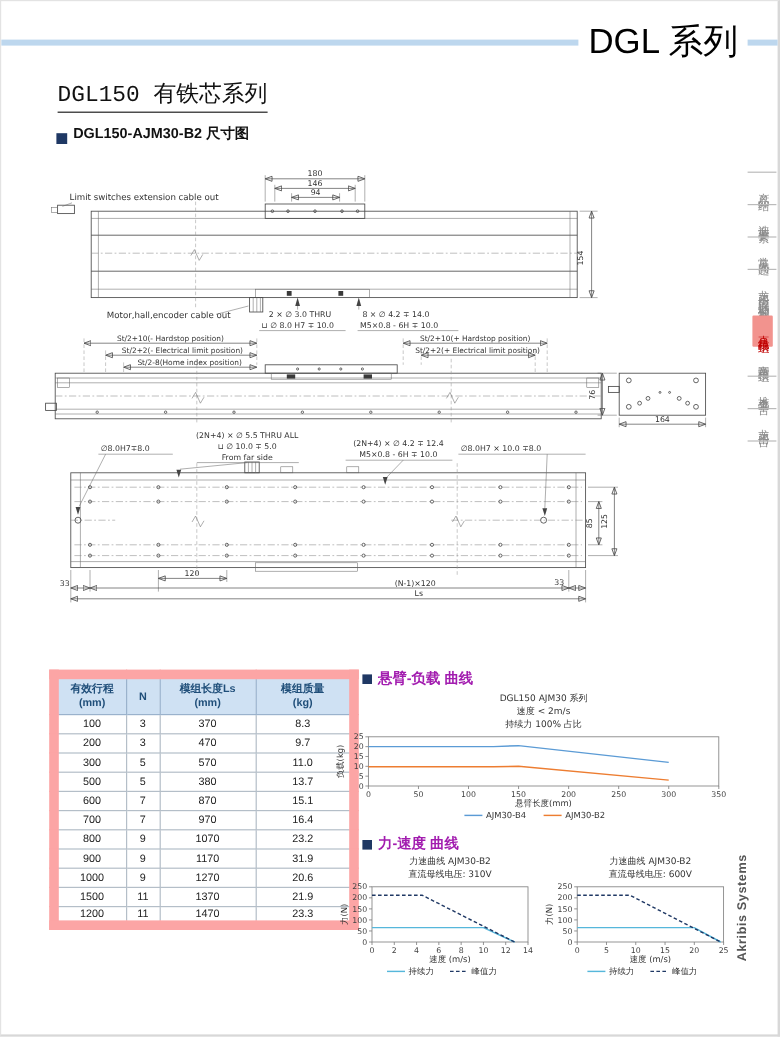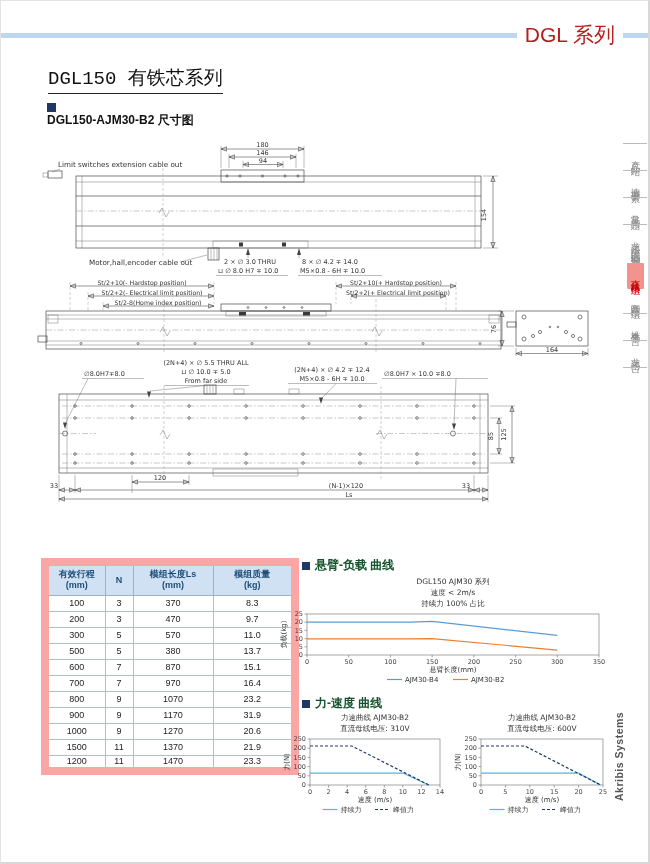--- a/index.html
+++ b/index.html
@@ -8,26 +8,26 @@
   .page { position:relative; width:650px; height:864px; background:#fff;
           border:1px solid #e3e3e3; border-right:2px solid #d8d8d8; border-bottom:2px solid #d8d8d8;
           overflow:hidden; }
 
   
   .header { position:absolute; top:18px; left:0; width:650px; height:32px;
             display:flex; align-items:center; }
   .hline { height:5px; background:#bdd7ee; }
   .hline.grow { flex:1; }
   .hline.short { width:28px; }
-  .htext { font-size:21px; color:#b91c1c; margin:0 8px; white-space:nowrap; }
+  .htext { font-size:29px; color:#000000; margin:0 8px; white-space:nowrap; }
 
   .title { position:absolute; left:47px; top:64px; font-size:19px; color:#111;
            padding-bottom:2px; border-bottom:1.5px solid #222;font-family:Liberation Mono, monospace; }
-  .subtitle { position:absolute; left:46px; top:102px; display:flex; align-items:flex-start;
-              font-size:12px; font-weight:bold; color:#111;flex-direction:column; }
+  .subtitle { position:absolute; left:46px; top:102px; display:flex; align-items:flex-end;
+              font-size:12px; font-weight:bold; color:#111; }
   .bullet { display:inline-block; width:9px; height:9px; background:#1f3864; margin-right:5px; }
 
   
   svg.draw { position:absolute; overflow:visible; }
   svg.draw line, svg.draw rect, svg.draw path, svg.draw polyline, svg.draw circle
      { stroke:#4a4a4a; stroke-width:.7; fill:none; }
   svg.draw .thin { stroke-width:.45; stroke:#6a6a6a; }
   svg.draw .cl { stroke-width:.45; stroke:#888; stroke-dasharray:6 2 1.5 2; }
   svg.draw .dsh { stroke-width:.45; stroke:#999; stroke-dasharray:3 2; }
   svg.draw .dim { stroke-width:.55; stroke:#444; }
@@ -41,21 +41,21 @@
   table.spec { position:absolute; left:40px; top:557px; border-collapse:collapse;
                font-size:9px; color:#222; text-align:center;
                border:8px solid #fca5a5; }
   table.spec th { background:#cfe1f3; color:#1f4e79; font-size:9px; font-weight:bold;
                   border:1px solid #9ab2cc; padding:3px 4px; line-height:1.25; }
   table.spec td { border:1px solid #b4bec8; height:16px; padding:0 4px; background:#fff; }
   table.spec td:nth-child(1){ width:60px; } table.spec td:nth-child(2){ width:28px; }
   table.spec td:nth-child(3){ width:80px; } table.spec td:nth-child(4){ width:82px; }
 
   .sec-title { position:absolute; display:flex; align-items:center; font-size:12px;
-               font-weight:bold; color:#14532d;padding-left:20px; }
+               font-weight:bold; color:#a21caf;padding-left:20px; }
   .sec-title .bullet { width:8px; height:8px; }
 
   svg.chart { position:absolute; overflow:visible; }
   svg.chart text { font-family:"DejaVu Sans",sans-serif; }
 
   
   .sidebar { position:absolute; left:620px; top:140px; width:28px;
              display:flex; flex-direction:column; align-items:center; }
   .side-sep { width:24px; height:1px; background:#bbb; margin:2px auto; }
   .side-tab { writing-mode:vertical-rl; text-orientation:upright;

